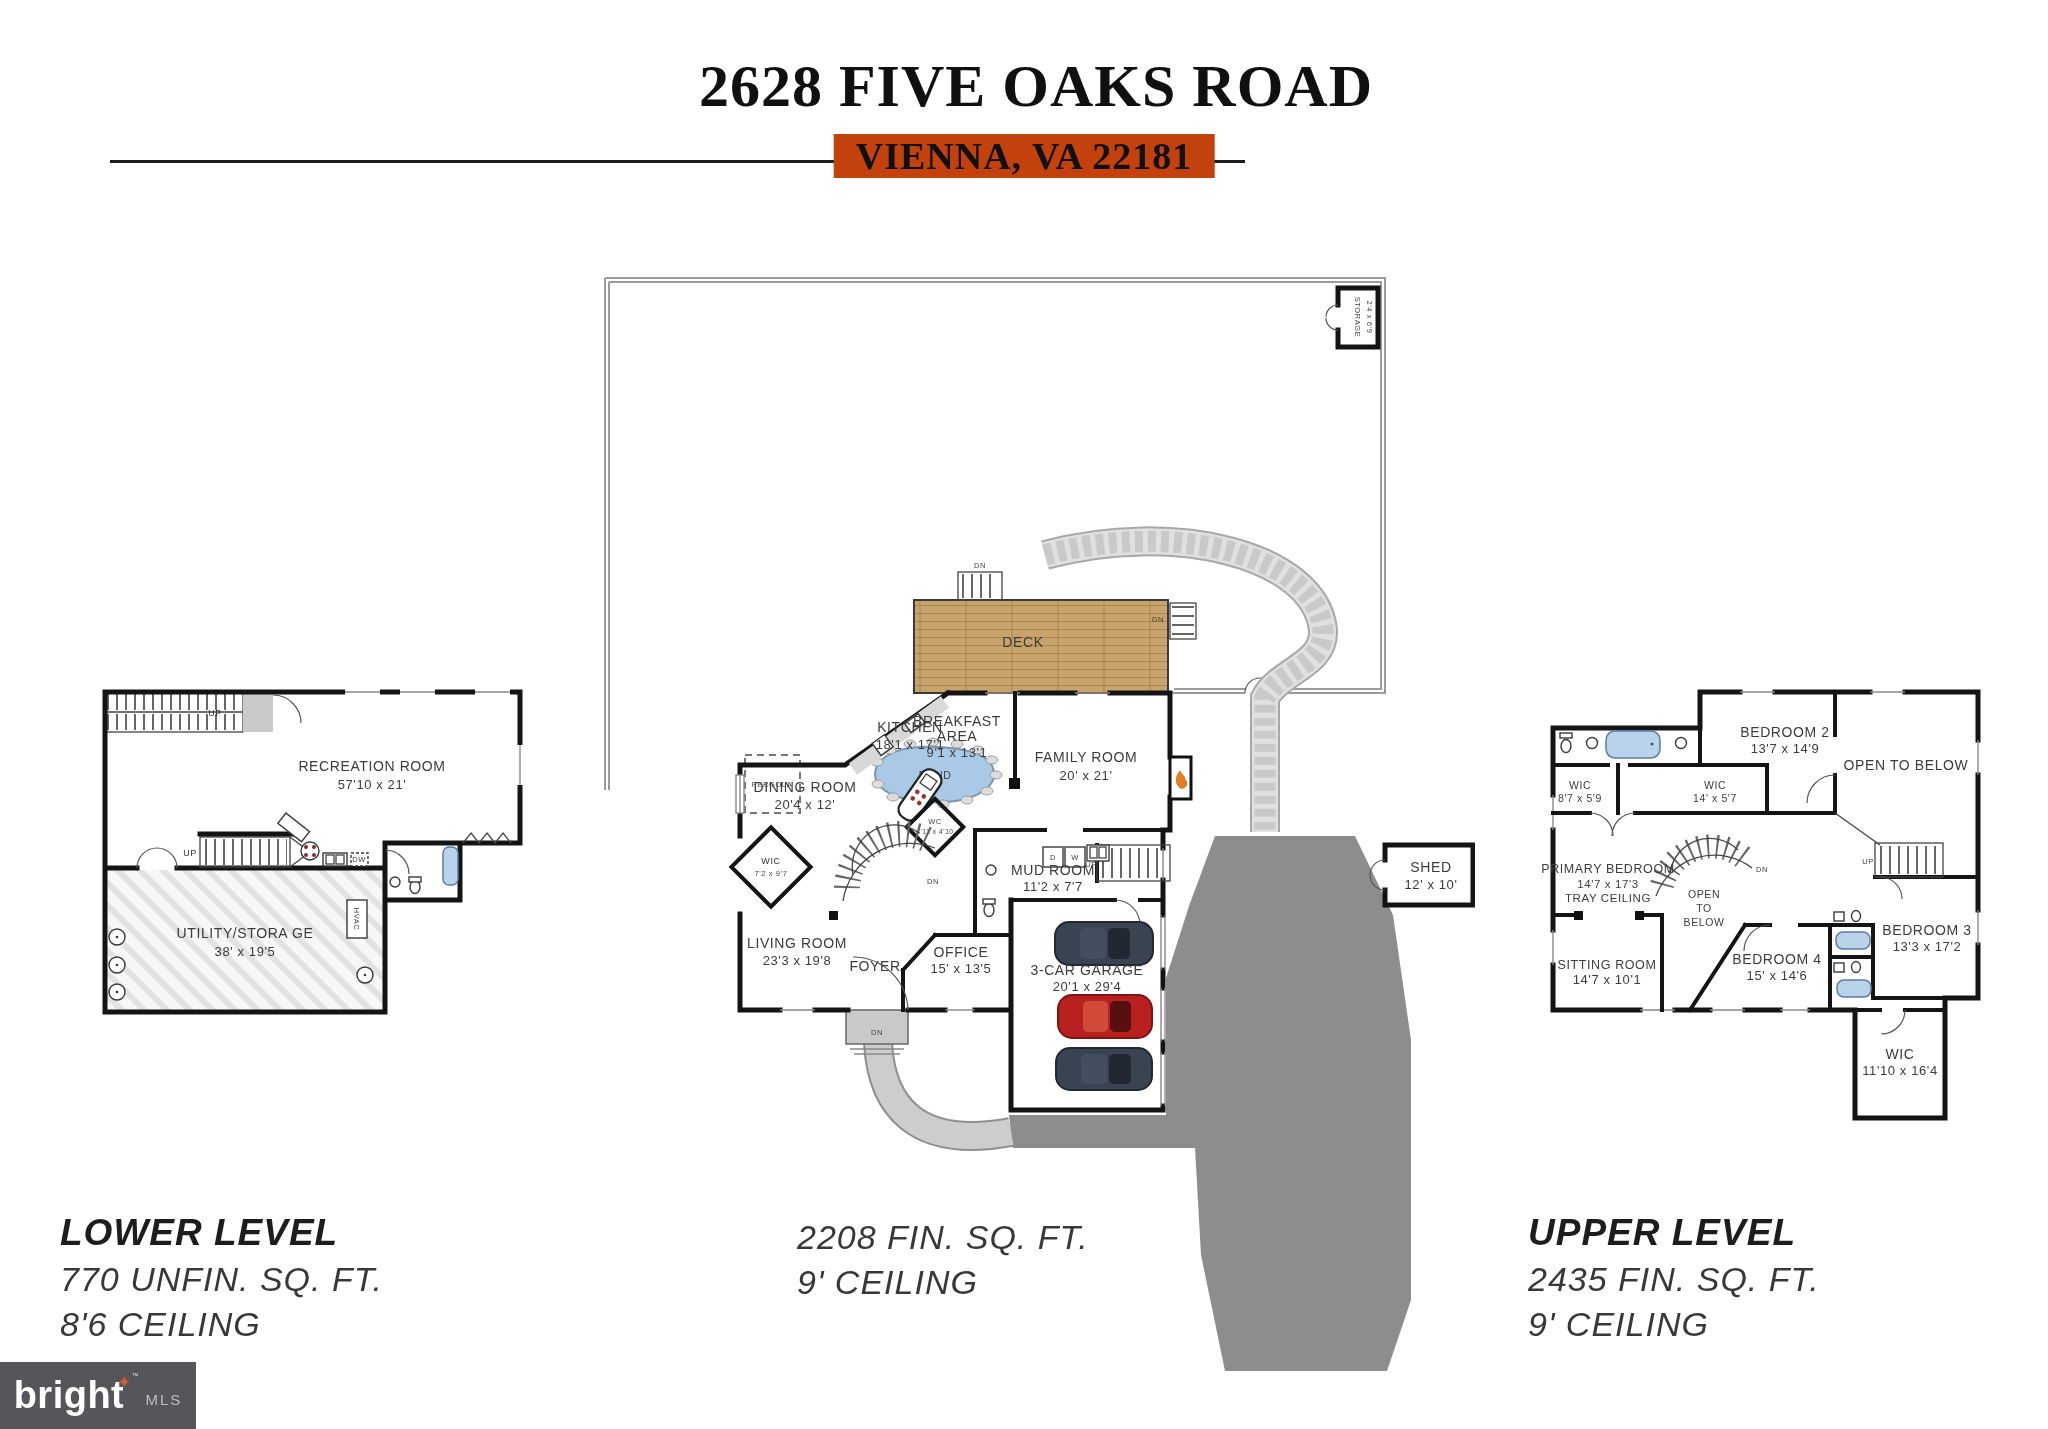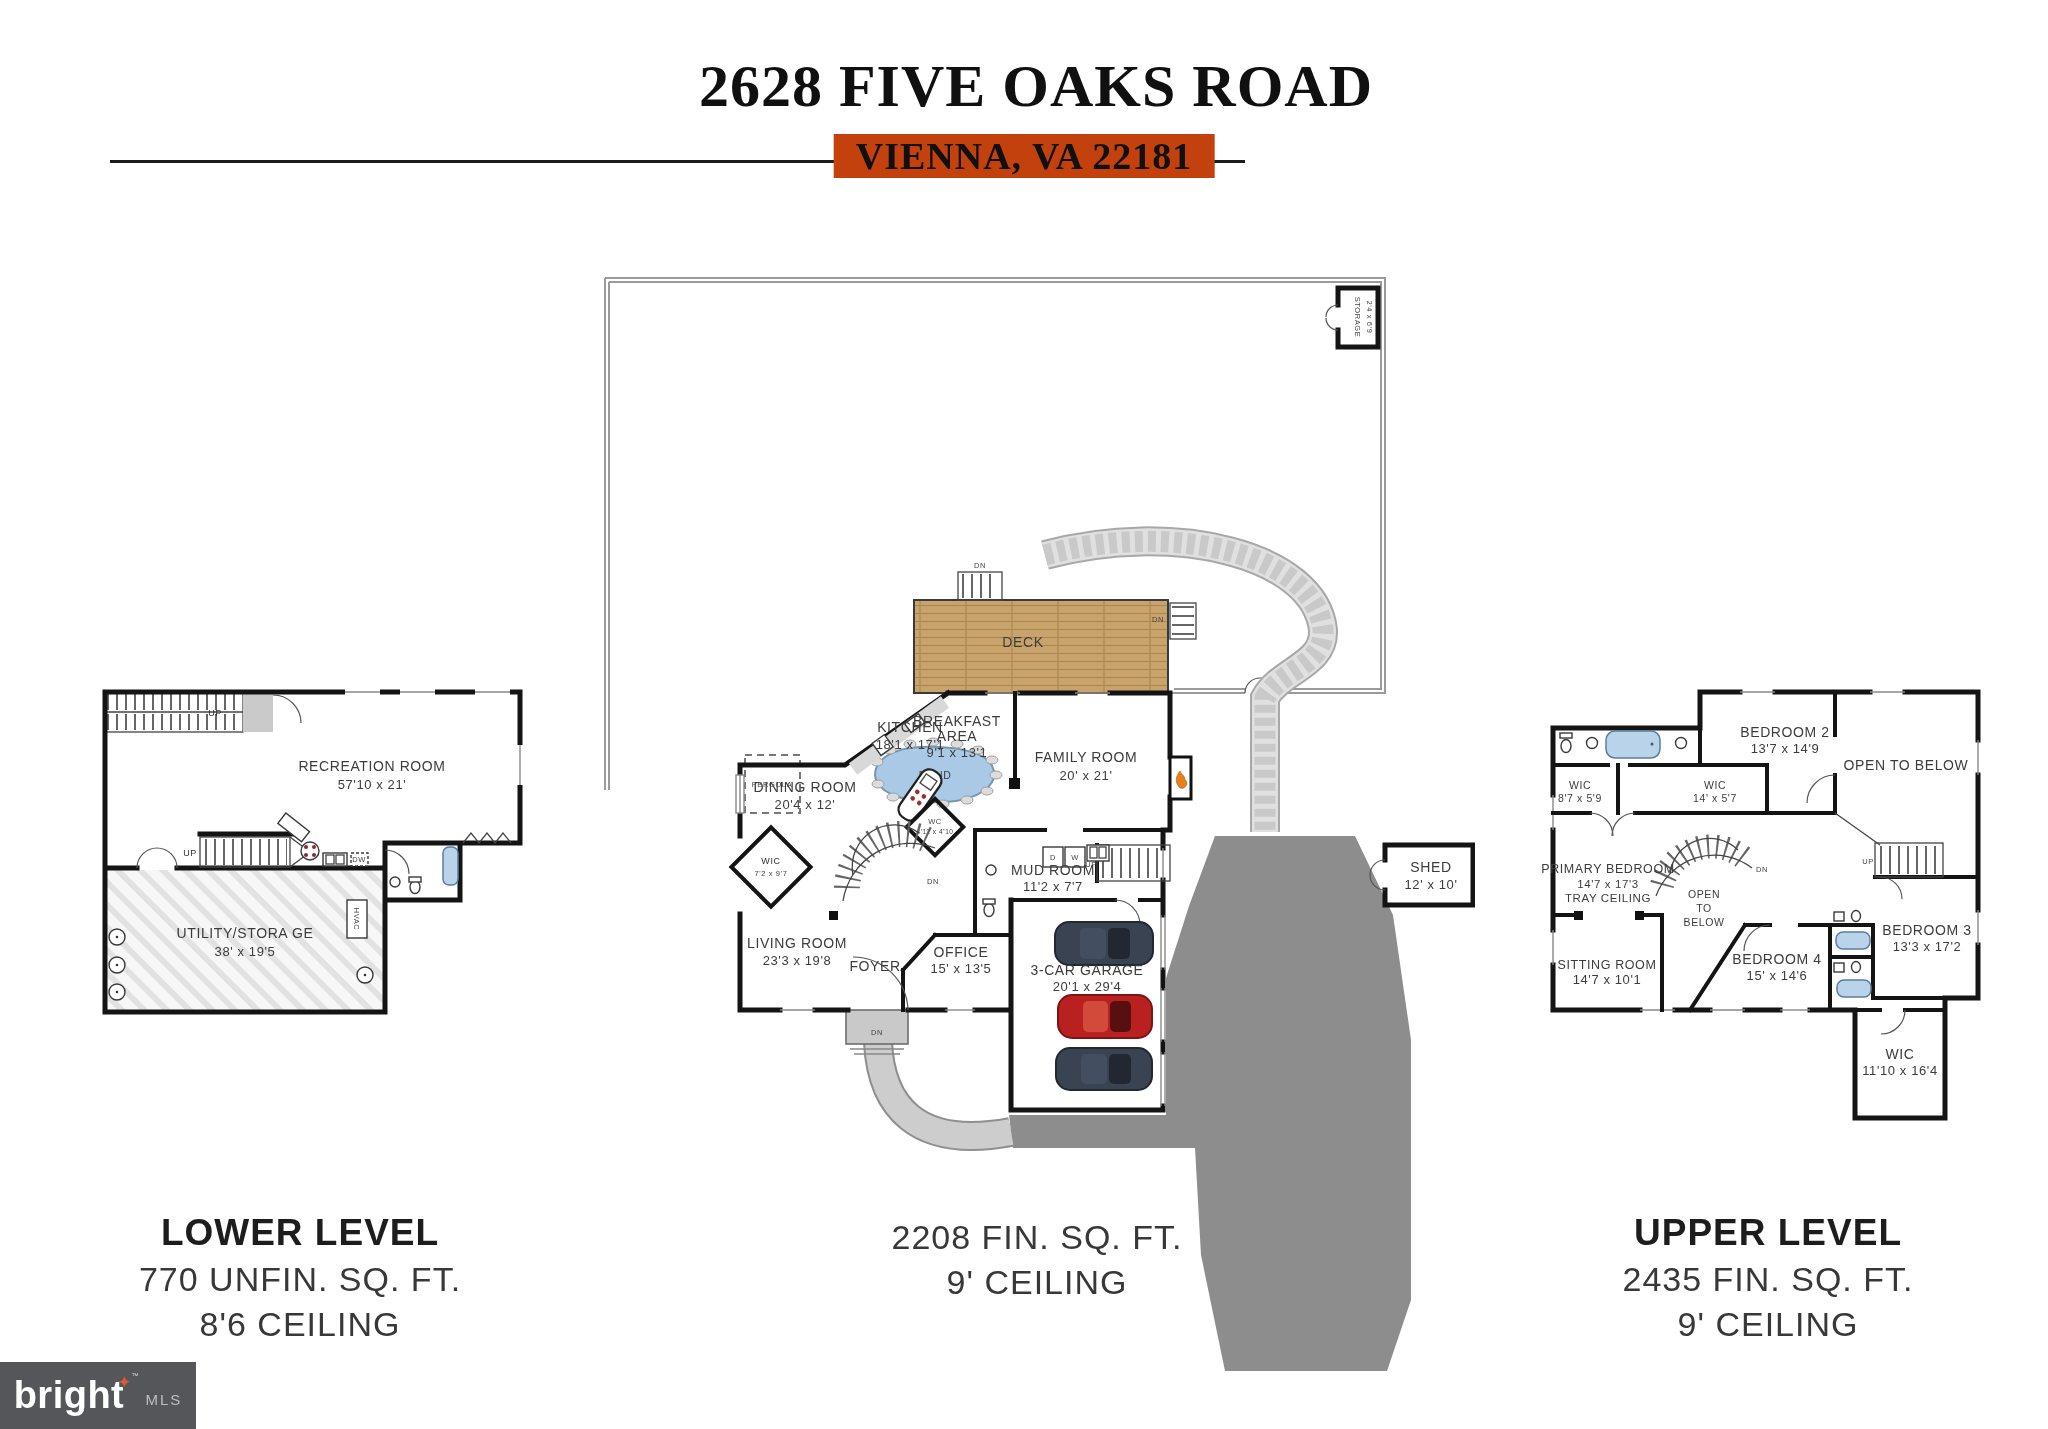--- a/index.html
+++ b/index.html
@@ -26,21 +26,21 @@
   .tread{stroke:#666;fill:none;stroke-dasharray:2 7;}
   .fixture{fill:#fff;stroke:#3a3a3a;stroke-width:1.4;}
   .tub{fill:#b9d3ea;stroke:#5b7e9e;stroke-width:1.5;}
   text{font-family:"Liberation Sans",sans-serif;fill:#3c3c3c;text-anchor:middle;letter-spacing:.6px;}
   .rn{font-size:14px;}
   .rd{font-size:13px;}
   .md{font-size:10.5px;}
   .sm{font-size:9px;fill:#333;}
   .xs{font-size:7.5px;fill:#444;}
   
-  .caption{position:absolute;width:480px;text-align:center;color:#333;}
+  .caption{position:absolute;width:480px;color:#333;font-style:italic;}
   .caption .ct{font-size:37px;font-weight:700;color:#1d1d1d;letter-spacing:1px;}
   .caption .cl{font-size:34px;font-weight:400;letter-spacing:1px;margin-top:6px;color:#383838;}
   #cap-lower{left:60px;top:1212px;}
   #cap-main{left:797px;top:1212px;}
   #cap-upper{left:1528px;top:1212px;}
   
   #logo{position:absolute;left:0;top:1362px;width:196px;height:67px;background:#54565a;
         display:flex;align-items:center;justify-content:center;}
   #logo .b{color:#fff;font-weight:700;font-size:38px;letter-spacing:.5px;}
   #logo .star{color:#e0592e;font-size:17px;margin-left:-7px;transform:translateY(-13px);}

